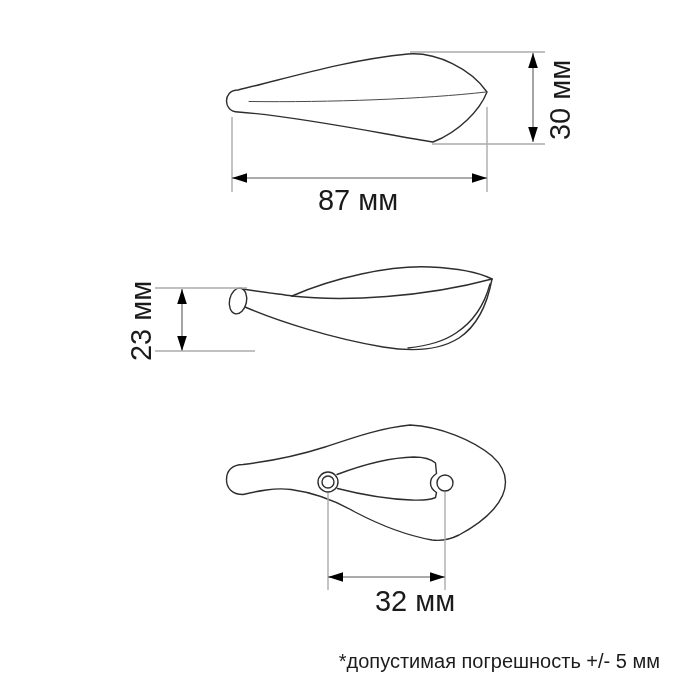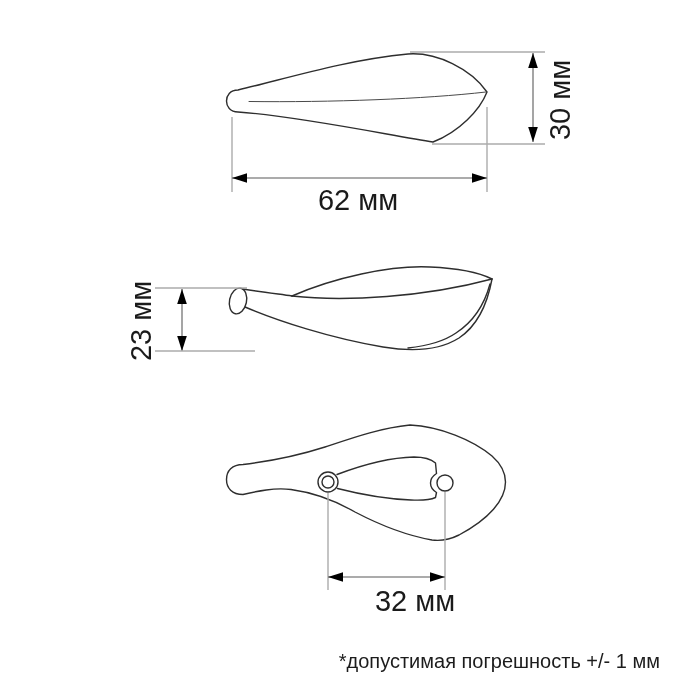--- a/index.html
+++ b/index.html
@@ -118,22 +118,22 @@
       <circle class="outline" cx="445" cy="483" r="8"></circle>
 
       <line class="extline" x1="328" y1="493" x2="328" y2="590"></line>
       <line class="extline" x1="445" y1="492" x2="445" y2="590"></line>
       <line class="dimline" x1="328" y1="577" x2="445" y2="577"></line>
       <polygon class="arrow" points="328,577 343,572.2 343,581.8"></polygon>
       <polygon class="arrow" points="445,577 430,572.2 430,581.8"></polygon>
     </g>
   </svg>
 
-  <div class="dim-label" style="left:358px; top:200px;">62 мм</div>
+  <div class="dim-label" style="left:358px; top:200px;">87 мм</div>
 
   <div class="dim-label vertical" style="left:560px; top:100px;">30 мм</div>
 
   <div class="dim-label vertical" style="left:141px; top:321px;">23 мм</div>
 
   <div class="dim-label" style="left:384px; top:601px;margin-left:31px;">32 мм</div>
 
-  <div class="footnote">*допустимая погрешность +/- 1 мм</div>
+  <div class="footnote">*допустимая погрешность +/- 5 мм</div>
 </div>
 
 </body></html>

